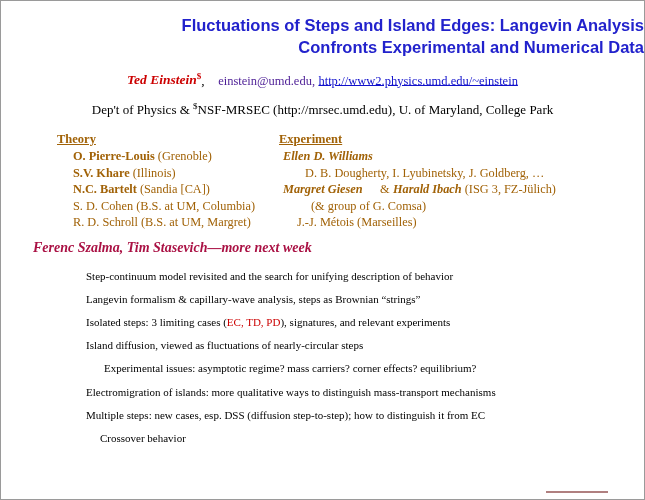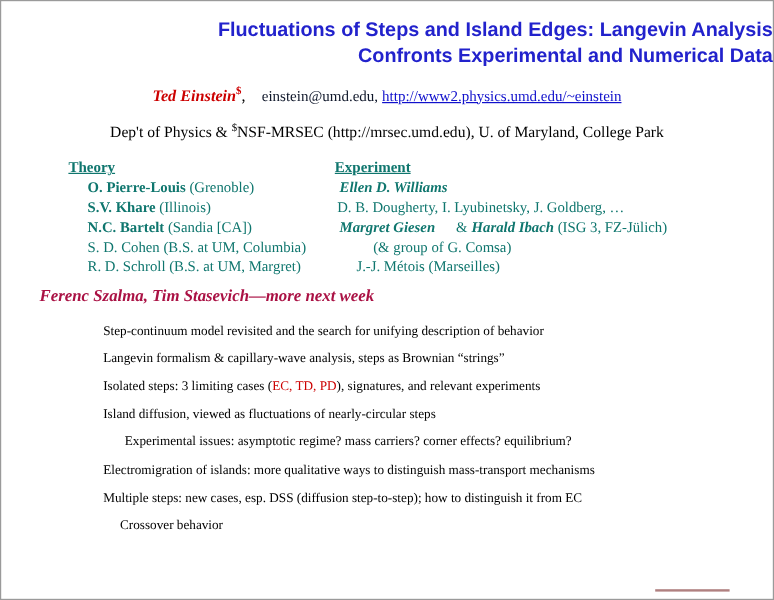--- a/index.html
+++ b/index.html
@@ -43,21 +43,21 @@
     color: #000000;
   }
   .author-name {
     color: #cc0000;
     font-weight: bold;
     font-style: italic;
     font-size: 13.5px;
   }
   .author-name sup { font-size: 9px; font-style: normal; }
   .email {
-    color: #0f172a;
+    color: #4c1d95;
     font-size: 12.5px;
     text-align: right;
   }
   .weblink {
     color: #1111cc;
     text-decoration: underline;
     font-size: 12.5px;
   }
 
   
@@ -70,21 +70,21 @@
   }
   .affil-line sup { font-size: 9px; }
 
   
   .credits {
     position: relative;
     margin-top: 14px;
     padding-left: 56px;
     padding-right: 10px;
     font-size: 12.3px;
-    color: #0f766e;
+    color: #a16207;
   }
   .credits-head {
     position: relative;
     height: 17px;
   }
   .col-head {
     position: absolute;
     font-weight: bold;
     text-decoration: underline;
     font-size: 12.5px;
@@ -172,21 +172,21 @@
       <span class="col-head experiment">Experiment</span>
     </div>
 
     <div class="credit-row">
       <span class="c-left"><span class="bold">O. Pierre-Louis</span><span> (Grenoble)</span></span>
       <span class="c-right bi" style="left:226px;">Ellen D. Williams</span>
     </div>
 
     <div class="credit-row">
       <span class="c-left"><span class="bold">S.V. Khare</span><span> (Illinois)</span></span>
-      <span class="c-right" style="left:224px;">D. B. Dougherty, I. Lyubinetsky, J. Goldberg, …</span>
+      <span class="c-right" style="left:248px;">D. B. Dougherty, I. Lyubinetsky, J. Goldberg, …</span>
     </div>
 
     <div class="credit-row">
       <span class="c-left"><span class="bold">N.C. Bartelt</span><span> (Sandia [CA])</span></span>
       <span class="c-right bi" style="left:226px;">Margret Giesen</span>
       <span class="c-right" style="left:323px;">&amp; </span>
       <span class="c-right" style="left:336px;"><span class="bi">Harald Ibach</span><span> (ISG 3, FZ-Jülich)</span></span>
     </div>
 
     <div class="credit-row">

